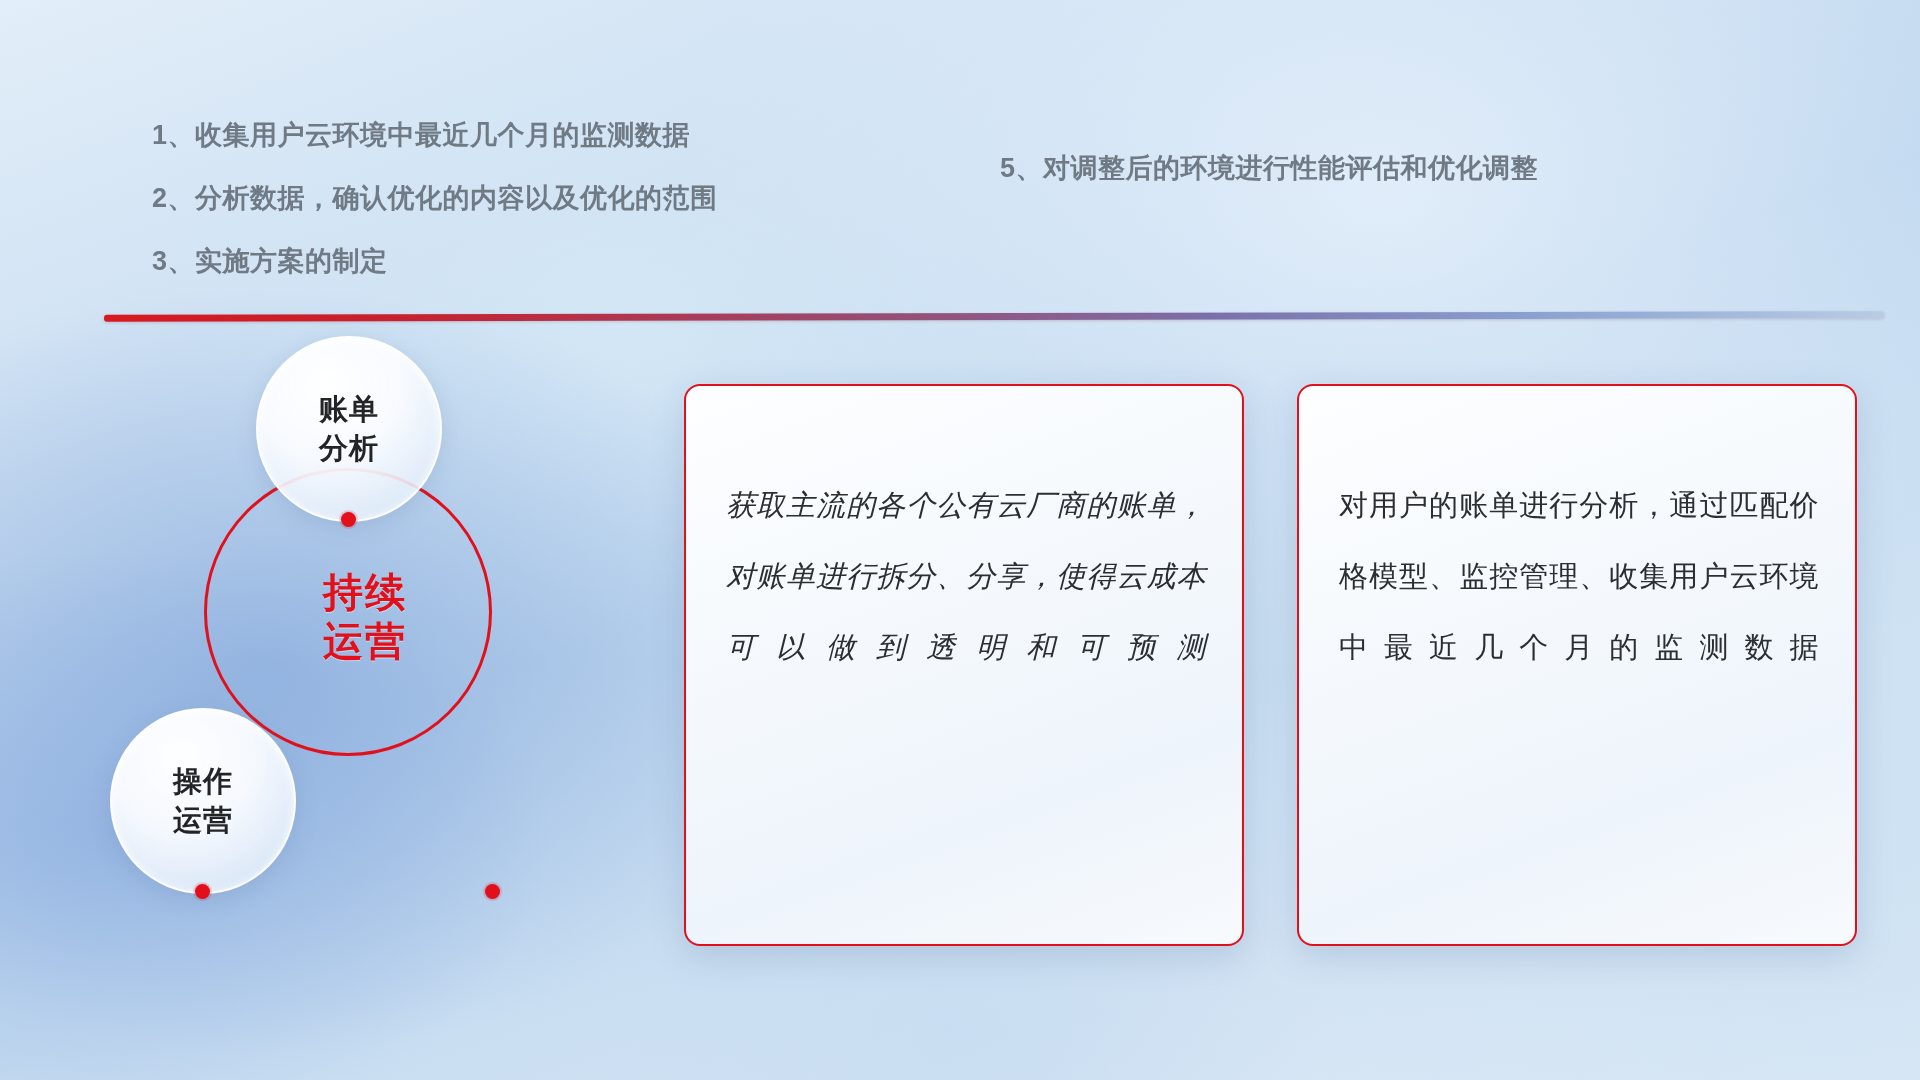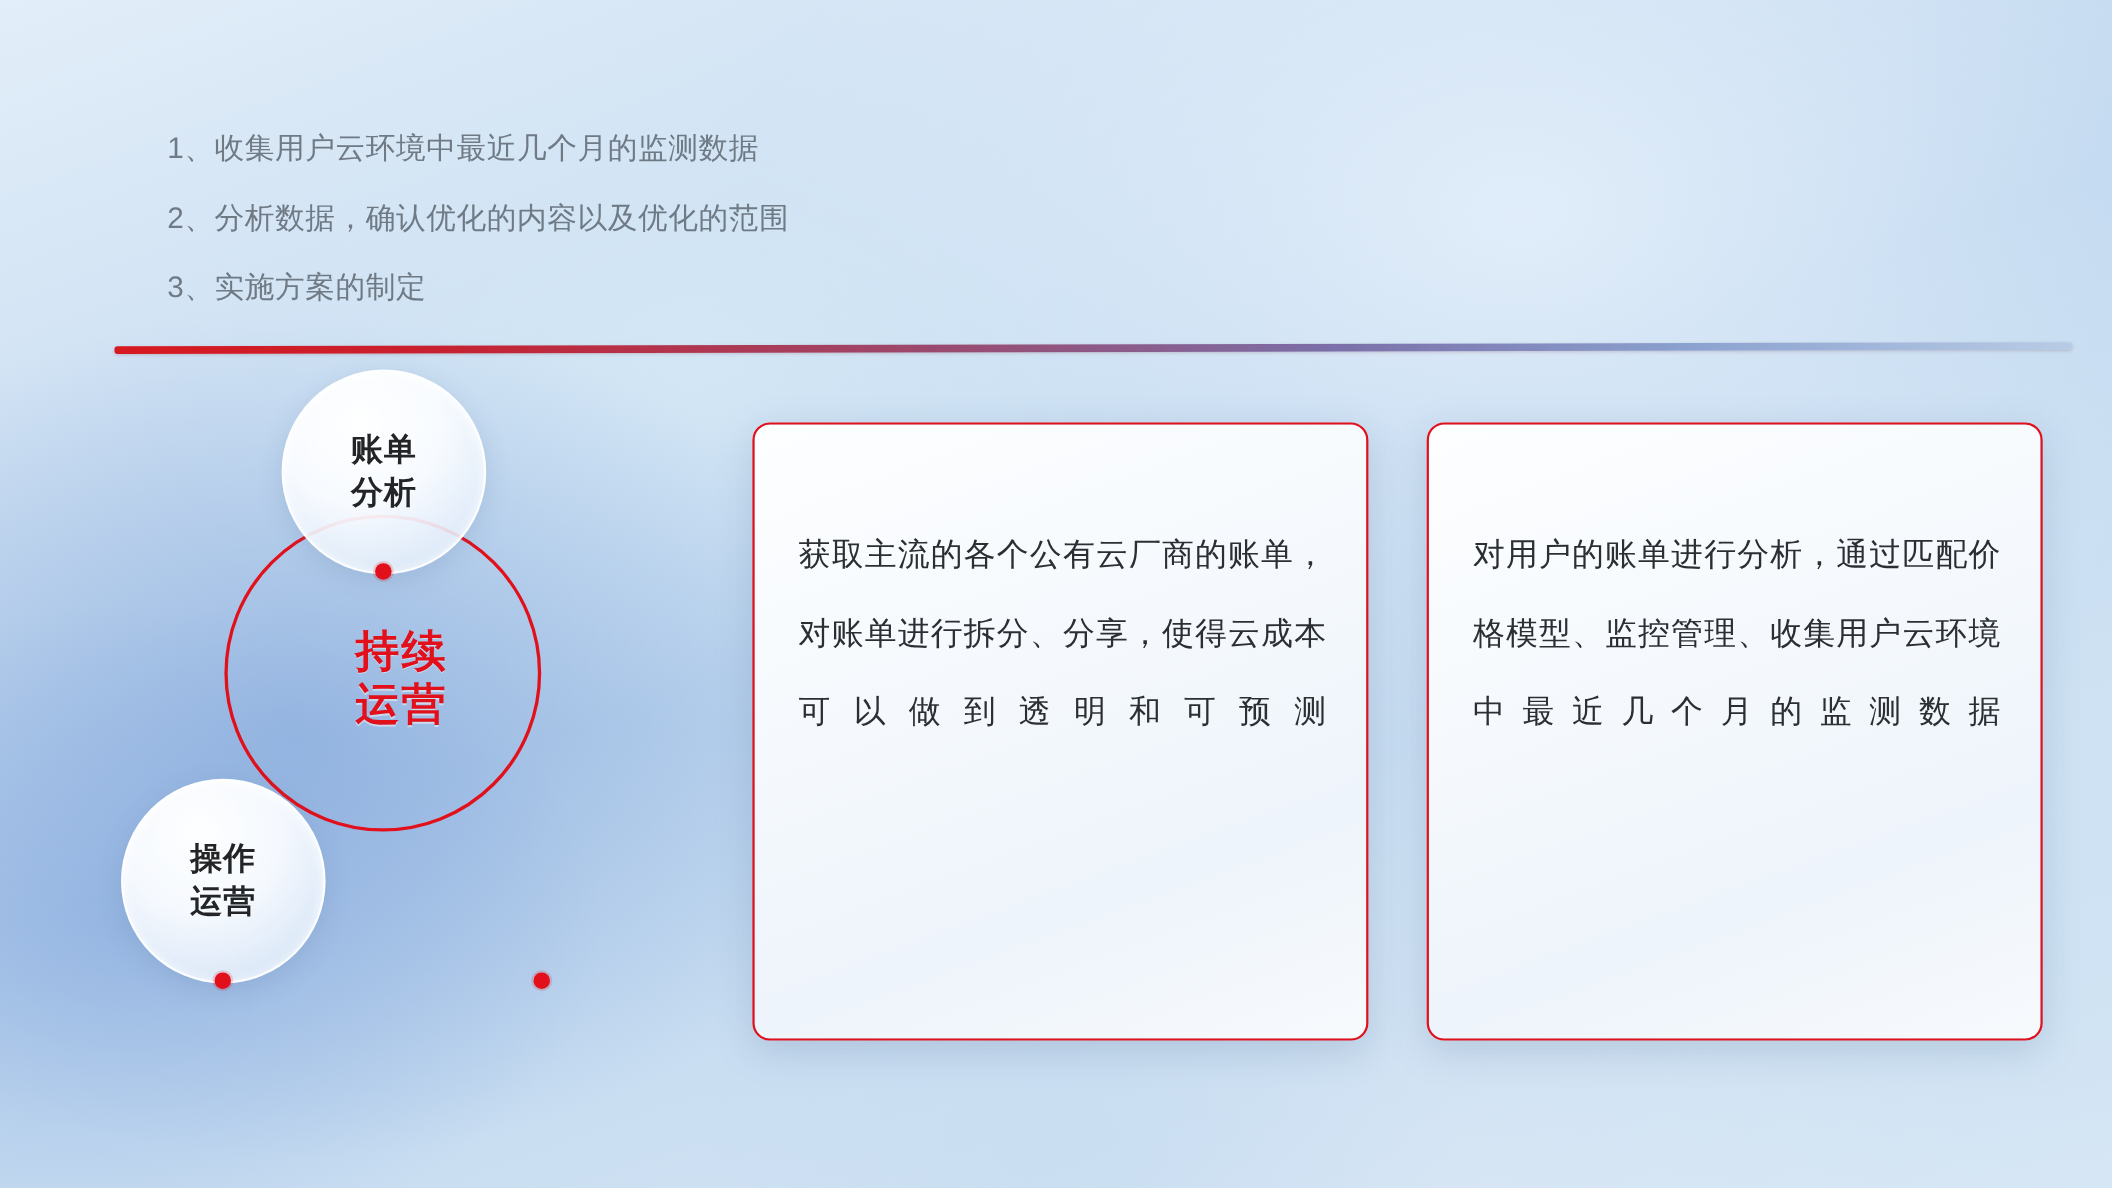--- a/index.html
+++ b/index.html
@@ -28,21 +28,21 @@
   }
 
   
   #toplist { position:absolute; left:0; top:0; width:1920px; height:300px; }
   .col { position:absolute; }
   .col.left  { left:152px; top:122px; }
   .col.right { left:1000px; top:155px; }
   .li {
     font-size:27px; color:#6f7a85; line-height:1.0;
     margin-bottom:36px; white-space:nowrap; letter-spacing:.5px;
-    font-weight:400;
+    font-weight:700;
   }
 
   
   #topdivider{
     position:absolute; left:104px; top:313px; width:1780px; height:7px;
     background:linear-gradient(90deg,#d71920 0%,#c8202e 16%,#9a4a6f 42%,#7b6fa8 62%,#8aa0cf 80%,#b9cce5 100%);
     border-radius:3px;
     transform:skewY(-0.12deg);
     box-shadow:0 1px 3px rgba(120,60,70,.22);
   }
@@ -79,40 +79,41 @@
 
   
   .card{
     position:absolute; top:384px; width:560px; height:562px;
     border-radius:16px;
     border:2px solid #e1101b;
     background:linear-gradient(160deg,#fdfeff 0%,#f5f9fd 40%,#eef4fb 72%,#f7fafd 100%);
     box-shadow:0 10px 34px rgba(80,110,150,0.22);
     overflow:hidden;
   }
-  #card1{ left:684px; }
+  #card1{ left:684px;font-style:italic; }
   #card2{ left:1297px; }
   .card .body{
     position:absolute; left:40px; right:36px; top:84px;
     font-size:29px; line-height:2.45; color:#2b2f33; letter-spacing:.5px;
     text-align:justify; text-align-last:justify;
   }
 </style>
 </head>
 <body>
 
 <div id="bg"></div>
 
 <div id="toplist">
   <div class="col left">
     <div class="li">1、收集用户云环境中最近几个月的监测数据</div>
     <div class="li">2、分析数据，确认优化的内容以及优化的范围</div>
     <div class="li">3、实施方案的制定</div>
   </div>
   <div class="col right">
+    <div class="li">5、对调整后的环境进行性能评估和优化调整</div>
   </div>
 </div>
 
 <div id="topdivider"></div>
 
 <div id="venn">
 
   <div class="ring" style="left:104px; top:118px; width:288px; height:288px;"></div>
 
   <div id="centerlabel" style="top:218px;text-align:center;">

